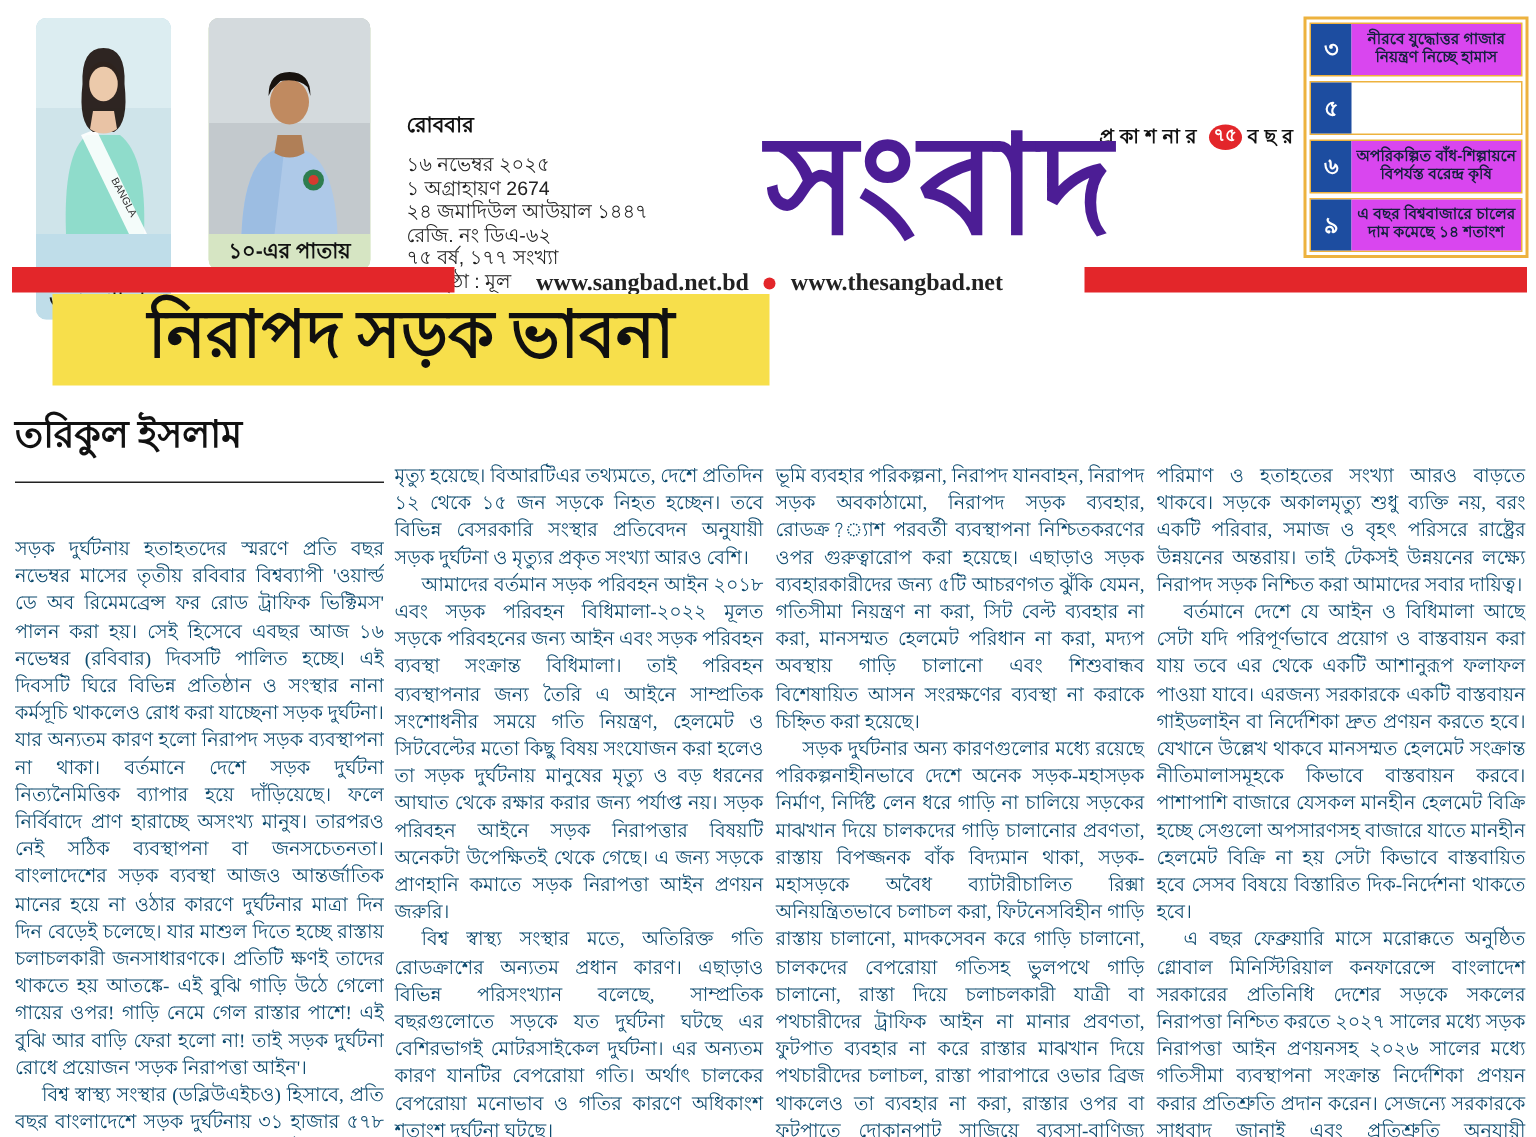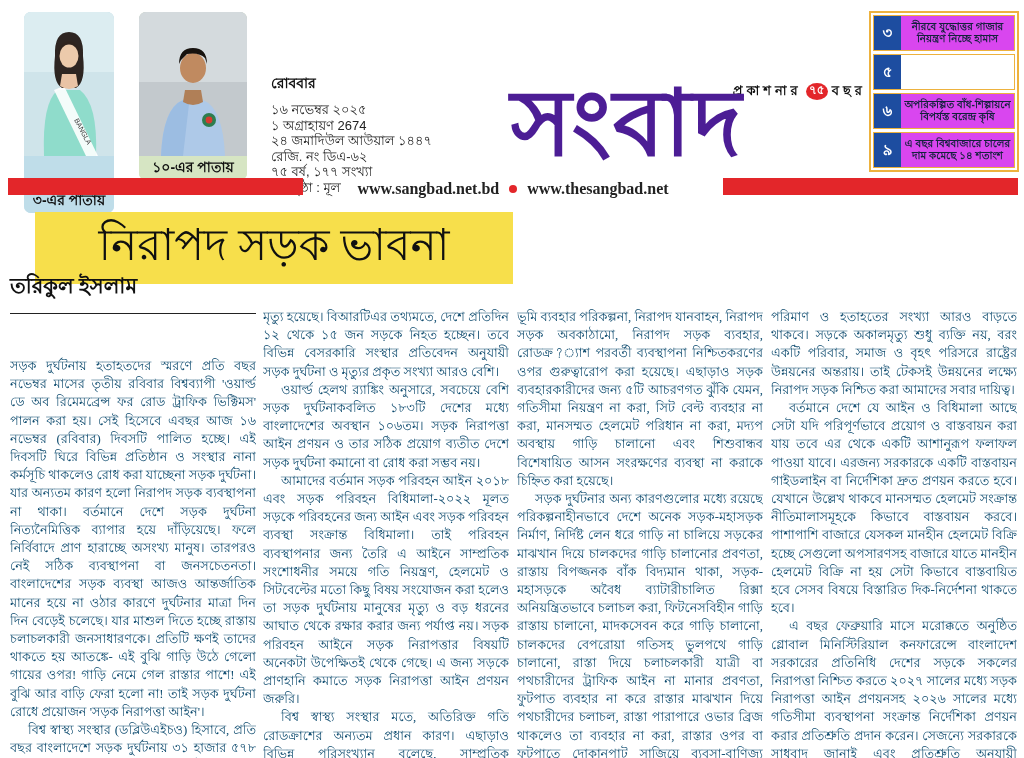--- a/index.html
+++ b/index.html
@@ -69,28 +69,28 @@
   .urlbar .red { background:#e3262a; height:17px; flex:1; }
   .urlbar .urls {
     flex:0 0 auto; padding:0 16px; background:#ffffff; height:22px;
     display:flex; align-items:center; gap:10px;
     font-family:"Liberation Serif", serif; font-size:16px; color:#222; font-weight:bold;
   }
   .urlbar .dot { width:8px; height:8px; border-radius:50%; background:#e3262a; }
 
   
   .headline {
-    position:absolute; left:35px; top:212px; width:478px; height:72px;
+    position:absolute; left:35px; top:196px; width:478px; height:61px;
     background:#f7df4b;
     display:flex; align-items:center; justify-content:center;
-    font-family:"Liberation Serif", serif; font-weight:normal; font-size:44px; color:#101010;
+    font-family:"Liberation Serif", serif; font-weight:bold; font-size:44px; color:#101010;
     white-space:nowrap;
   }
   .author-wrap { position:absolute; left:10px; top:270px; width:246px; }
-  .author { font-family:"Liberation Serif", serif; font-weight:bold; font-size:21px; color:#111; }
+  .author { font-family:"Liberation Serif", serif; font-weight:bold; font-size:25px; color:#111; }
   .author-rule { margin-top:8px; border-bottom:1.5px solid #222; width:246px; }
 
   .col {
     position:absolute; width:246px; color:#0c4a6e;
     font-family:"Liberation Serif", serif; font-size:12.8px; line-height:18.2px;
     text-align:justify; overflow:hidden;margin-top:29px;
   }
   #col1 { left:10px;  top:328px; height:424px; }
   #col2 { left:263px; top:279px; height:463px; }
   #col3 { left:517px; top:279px; height:463px; }
@@ -192,21 +192,20 @@
     <div class="author-rule"></div>
   </div>
 
   <div class="col" id="col1">
     <p>সড়ক দুর্ঘটনায় হতাহতদের স্মরণে প্রতি বছর নভেম্বর মাসের তৃতীয় রবিবার বিশ্বব্যাপী 'ওয়ার্ল্ড ডে অব রিমেমব্রেন্স ফর রোড ট্রাফিক ভিক্টিমস' পালন করা হয়। সেই হিসেবে এবছর আজ ১৬ নভেম্বর (রবিবার) দিবসটি পালিত হচ্ছে। এই দিবসটি ঘিরে বিভিন্ন প্রতিষ্ঠান ও সংস্থার নানা কর্মসূচি থাকলেও রোধ করা যাচ্ছেনা সড়ক দুর্ঘটনা। যার অন্যতম কারণ হলো নিরাপদ সড়ক ব্যবস্থাপনা না থাকা। বর্তমানে দেশে সড়ক দুর্ঘটনা নিত্যনৈমিত্তিক ব্যাপার হয়ে দাঁড়িয়েছে। ফলে নির্বিবাদে প্রাণ হারাচ্ছে অসংখ্য মানুষ। তারপরও নেই সঠিক ব্যবস্থাপনা বা জনসচেতনতা। বাংলাদেশের সড়ক ব্যবস্থা আজও আন্তর্জাতিক মানের হয়ে না ওঠার কারণে দুর্ঘটনার মাত্রা দিন দিন বেড়েই চলেছে। যার মাশুল দিতে হচ্ছে রাস্তায় চলাচলকারী জনসাধারণকে। প্রতিটি ক্ষণই তাদের থাকতে হয় আতঙ্কে- এই বুঝি গাড়ি উঠে গেলো গায়ের ওপর! গাড়ি নেমে গেল রাস্তার পাশে! এই বুঝি আর বাড়ি ফেরা হলো না! তাই সড়ক দুর্ঘটনা রোধে প্রয়োজন 'সড়ক নিরাপত্তা আইন'।</p>
     <p class="indent">বিশ্ব স্বাস্থ্য সংস্থার (ডব্লিউএইচও) হিসাবে, প্রতি বছর বাংলাদেশে সড়ক দুর্ঘটনায় ৩১ হাজার ৫৭৮ জনের মৃত্যু হয়। অন্যদিকে বিআরটিএর হিসাব মতে, প্রতিবছর দেশে গড়ে প্রায় ৫ হাজার মানুষ মারা যায় ও ১০ হাজারের বেশি বিভিন্ন মাত্রায় আহত এবং পঙ্গুত্ব বরণ করে। বিআরটিএর তথ্য অনুসারে, চলতি বছরের প্রথম ছয় মাসে ৩ হাজার ৩৯টি সড়ক দুর্ঘটনায় কমপক্ষে ২ হাজার ৯৪৩ জন নিহত হয়েছেন। গত বছর দেশে ৫ হাজার ৮৫৬টি সড়ক দুর্ঘটনায় ৫ হাজার ৪৮০ জনের</p>
   </div>
 
   <div class="col" id="col2">
     <p>মৃত্যু হয়েছে। বিআরটিএর তথ্যমতে, দেশে প্রতিদিন ১২ থেকে ১৫ জন সড়কে নিহত হচ্ছেন। তবে বিভিন্ন বেসরকারি সংস্থার প্রতিবেদন অনুযায়ী সড়ক দুর্ঘটনা ও মৃত্যুর প্রকৃত সংখ্যা আরও বেশি।</p>
-    <p class="indent">ওয়ার্ল্ড হেলথ র‍্যাঙ্কিং অনুসারে, সবচেয়ে বেশি সড়ক দুর্ঘটনাকবলিত ১৮৩টি দেশের মধ্যে বাংলাদেশের অবস্থান ১০৬তম। সড়ক নিরাপত্তা আইন প্রণয়ন ও তার সঠিক প্রয়োগ ব্যতীত দেশে সড়ক দুর্ঘটনা কমানো বা রোধ করা সম্ভব নয়।</p>
     <p class="indent">আমাদের বর্তমান সড়ক পরিবহন আইন ২০১৮ এবং সড়ক পরিবহন বিধিমালা-২০২২ মূলত সড়কে পরিবহনের জন্য আইন এবং সড়ক পরিবহন ব্যবস্থা সংক্রান্ত বিধিমালা। তাই পরিবহন ব্যবস্থাপনার জন্য তৈরি এ আইনে সাম্প্রতিক সংশোধনীর সময়ে গতি নিয়ন্ত্রণ, হেলমেট ও সিটবেল্টের মতো কিছু বিষয় সংযোজন করা হলেও তা সড়ক দুর্ঘটনায় মানুষের মৃত্যু ও বড় ধরনের আঘাত থেকে রক্ষার করার জন্য পর্যাপ্ত নয়। সড়ক পরিবহন আইনে সড়ক নিরাপত্তার বিষয়টি অনেকটা উপেক্ষিতই থেকে গেছে। এ জন্য সড়কে প্রাণহানি কমাতে সড়ক নিরাপত্তা আইন প্রণয়ন জরুরি।</p>
     <p class="indent">বিশ্ব স্বাস্থ্য সংস্থার মতে, অতিরিক্ত গতি রোডক্রাশের অন্যতম প্রধান কারণ। এছাড়াও বিভিন্ন পরিসংখ্যান বলেছে, সাম্প্রতিক বছরগুলোতে সড়কে যত দুর্ঘটনা ঘটছে এর বেশিরভাগই মোটরসাইকেল দুর্ঘটনা। এর অন্যতম কারণ যানটির বেপরোয়া গতি। অর্থাৎ চালকের বেপরোয়া মনোভাব ও গতির কারণে অধিকাংশ শতাংশ দুর্ঘটনা ঘটছে।</p>
 
   </div>
 
   <div class="col" id="col3">
     <p>ভূমি ব্যবহার পরিকল্পনা, নিরাপদ যানবাহন, নিরাপদ সড়ক অবকাঠামো, নিরাপদ সড়ক ব্যবহার, রোডক্র?্যাশ পরবর্তী ব্যবস্থাপনা নিশ্চিতকরণের ওপর গুরুত্বারোপ করা হয়েছে। এছাড়াও সড়ক ব্যবহারকারীদের জন্য ৫টি আচরণগত ঝুঁকি যেমন, গতিসীমা নিয়ন্ত্রণ না করা, সিট বেল্ট ব্যবহার না করা, মানসম্মত হেলমেট পরিধান না করা, মদ্যপ অবস্থায় গাড়ি চালানো এবং শিশুবান্ধব বিশেষায়িত আসন সংরক্ষণের ব্যবস্থা না করাকে চিহ্নিত করা হয়েছে।</p>
     <p class="indent">সড়ক দুর্ঘটনার অন্য কারণগুলোর মধ্যে রয়েছে পরিকল্পনাহীনভাবে দেশে অনেক সড়ক-মহাসড়ক নির্মাণ, নির্দিষ্ট লেন ধরে গাড়ি না চালিয়ে সড়কের মাঝখান দিয়ে চালকদের গাড়ি চালানোর প্রবণতা, রাস্তায় বিপজ্জনক বাঁক বিদ্যমান থাকা, সড়ক-মহাসড়কে অবৈধ ব্যাটারীচালিত রিক্সা অনিয়ন্ত্রিতভাবে চলাচল করা, ফিটনেসবিহীন গাড়ি রাস্তায় চালানো, মাদকসেবন করে গাড়ি চালানো, চালকদের বেপরোয়া গতিসহ ভুলপথে গাড়ি চালানো, রাস্তা দিয়ে চলাচলকারী যাত্রী বা পথচারীদের ট্রাফিক আইন না মানার প্রবণতা, ফুটপাত ব্যবহার না করে রাস্তার মাঝখান দিয়ে পথচারীদের চলাচল, রাস্তা পারাপারে ওভার ব্রিজ থাকলেও তা ব্যবহার না করা, রাস্তার ওপর বা ফুটপাতে দোকানপাট সাজিয়ে ব্যবসা-বাণিজ্য করা, যত্রতত্র গাড়ি পার্কিং করা, দুর্বল ও দুর্নীতিগ্রস্থ ট্রাফিক ব্যবস্থা এবং সর্বোপরি রাস্তায় চলাচলে বিদ্যমান নিয়ম-কানুন প্রতিপালনে যাত্রীদের অনীহা। দেশের সড়ক-মহাসড়কগুলোতে যেভাবে দুর্ঘটনা ঘটছে এবং দুর্ঘটনার সংখ্যা দিন দিন যে হারে বাড়ছে, তা যদি দ্রুত রোধ করার ব্যাপারে বাস্তবমুখী ও যথাযথ পদক্ষেপ গ্রহণ করা না হয় বা যথাযথ সতর্কতা অবলম্বন করা না হয়, তাহলে আগামীতে সড়ক দুর্ঘটনার</p>
   </div>
 

